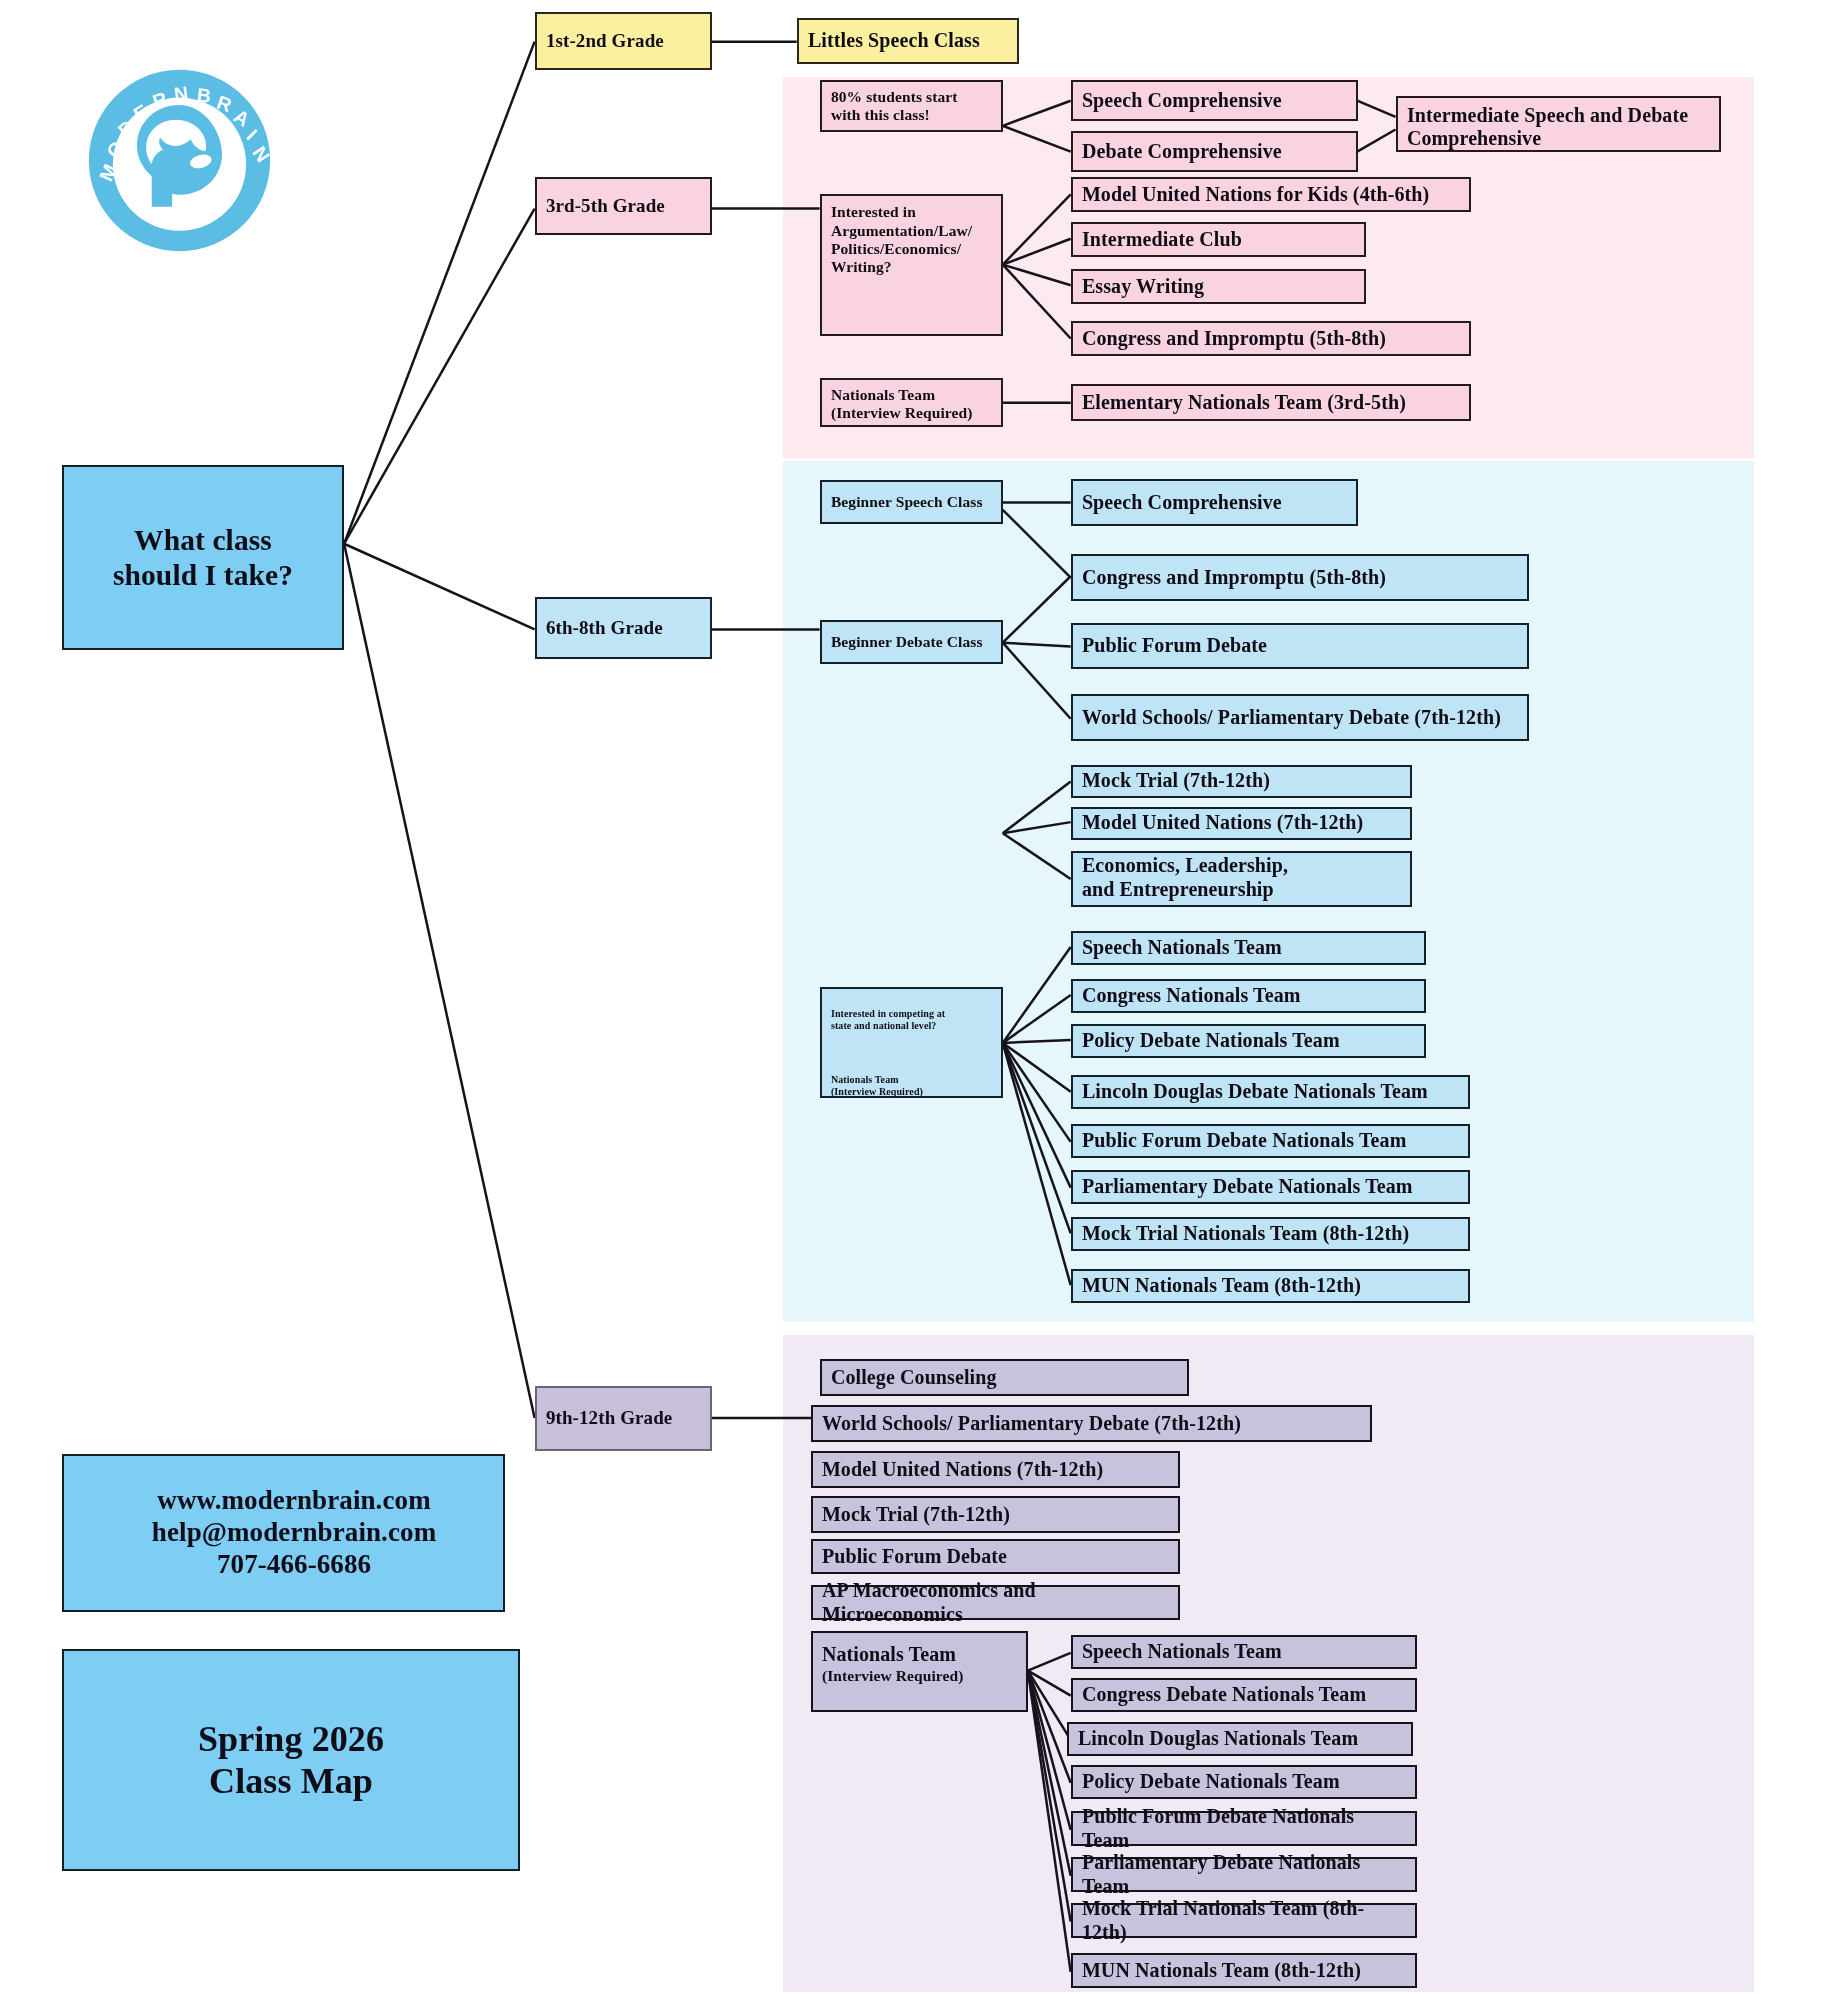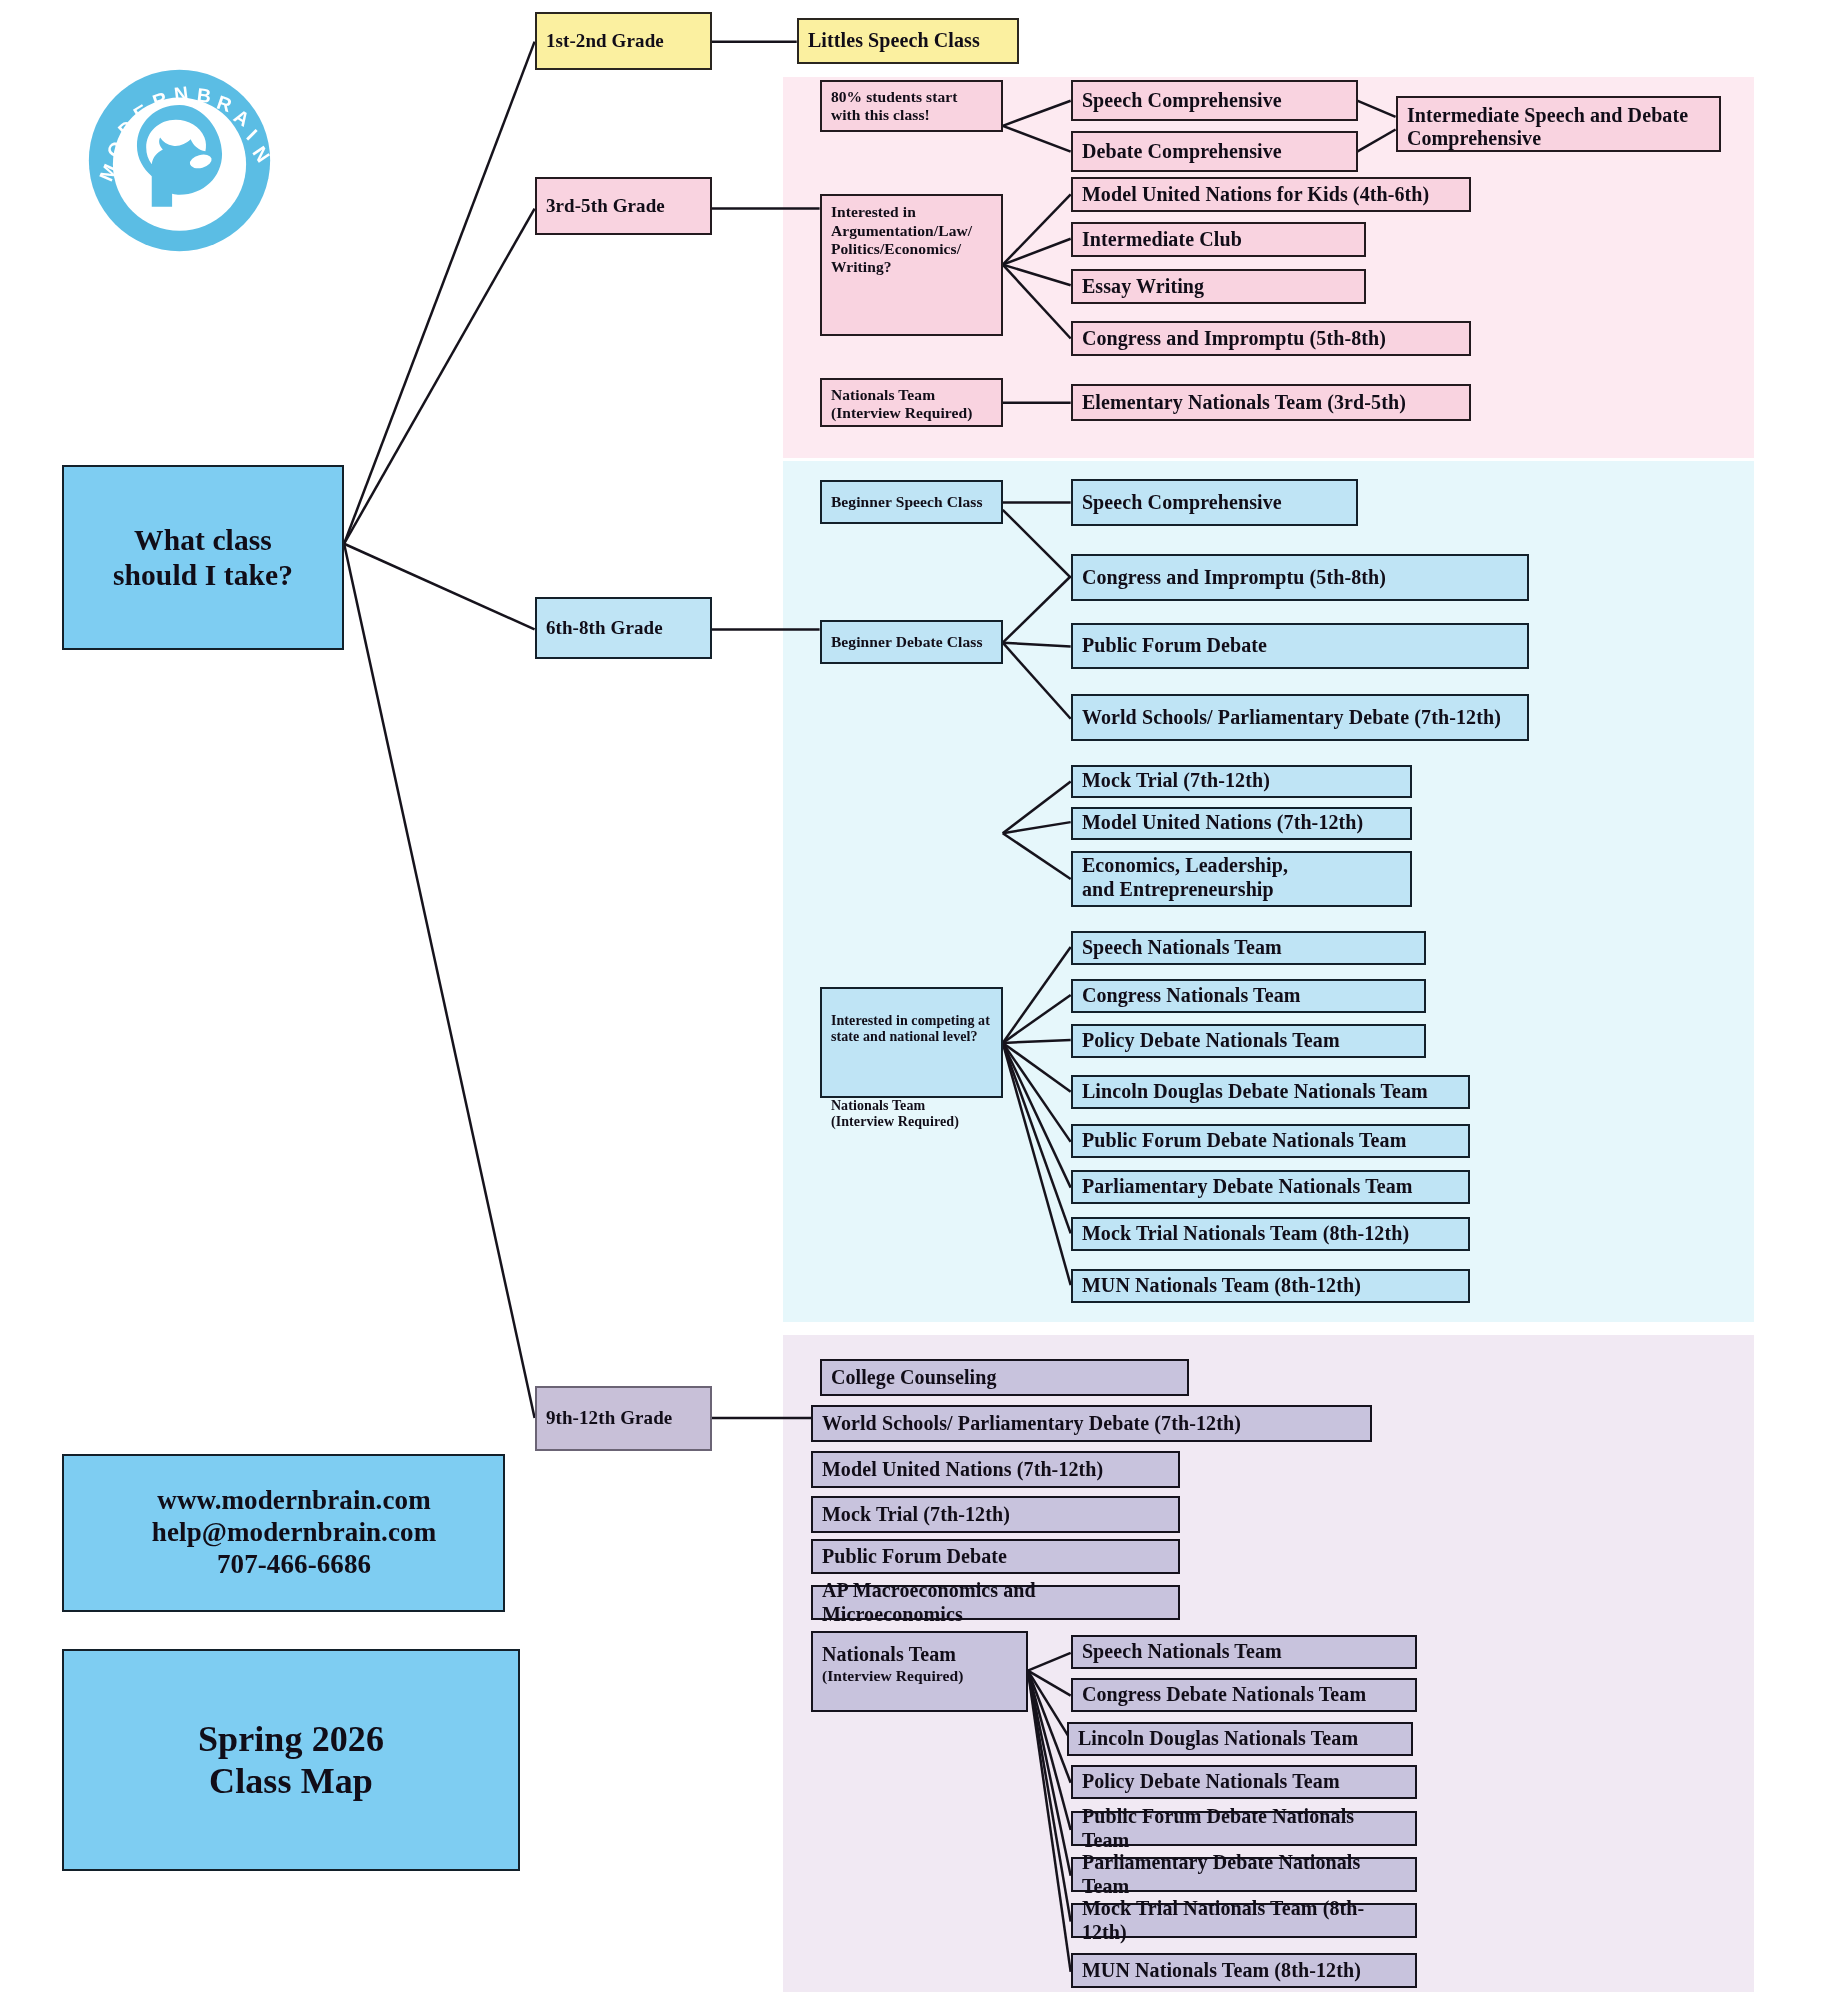--- a/index.html
+++ b/index.html
@@ -61,21 +61,21 @@
   .align-top { align-items: flex-start; }
 
   .ta-center { text-align: center; }
   .ta-left   { text-align: left; }
 
   
   .fs-root   { font-size: 29.5px; }
   .fs-grade  { font-size: 19px; }
   .fs-item   { font-size: 20px; }
   .fs-small  { font-size: 15.5px; }
-  .fs-xsmall { font-size: 14px; }
+  .fs-xsmall { font-size: 10px; }
   .fs-contact{ font-size: 27px; padding-left: 30px; }
   .fs-title  { font-size: 36px; }
 
   
   #logo {
     position: absolute;
     z-index: 3;
   }
 </style>
 </head>

